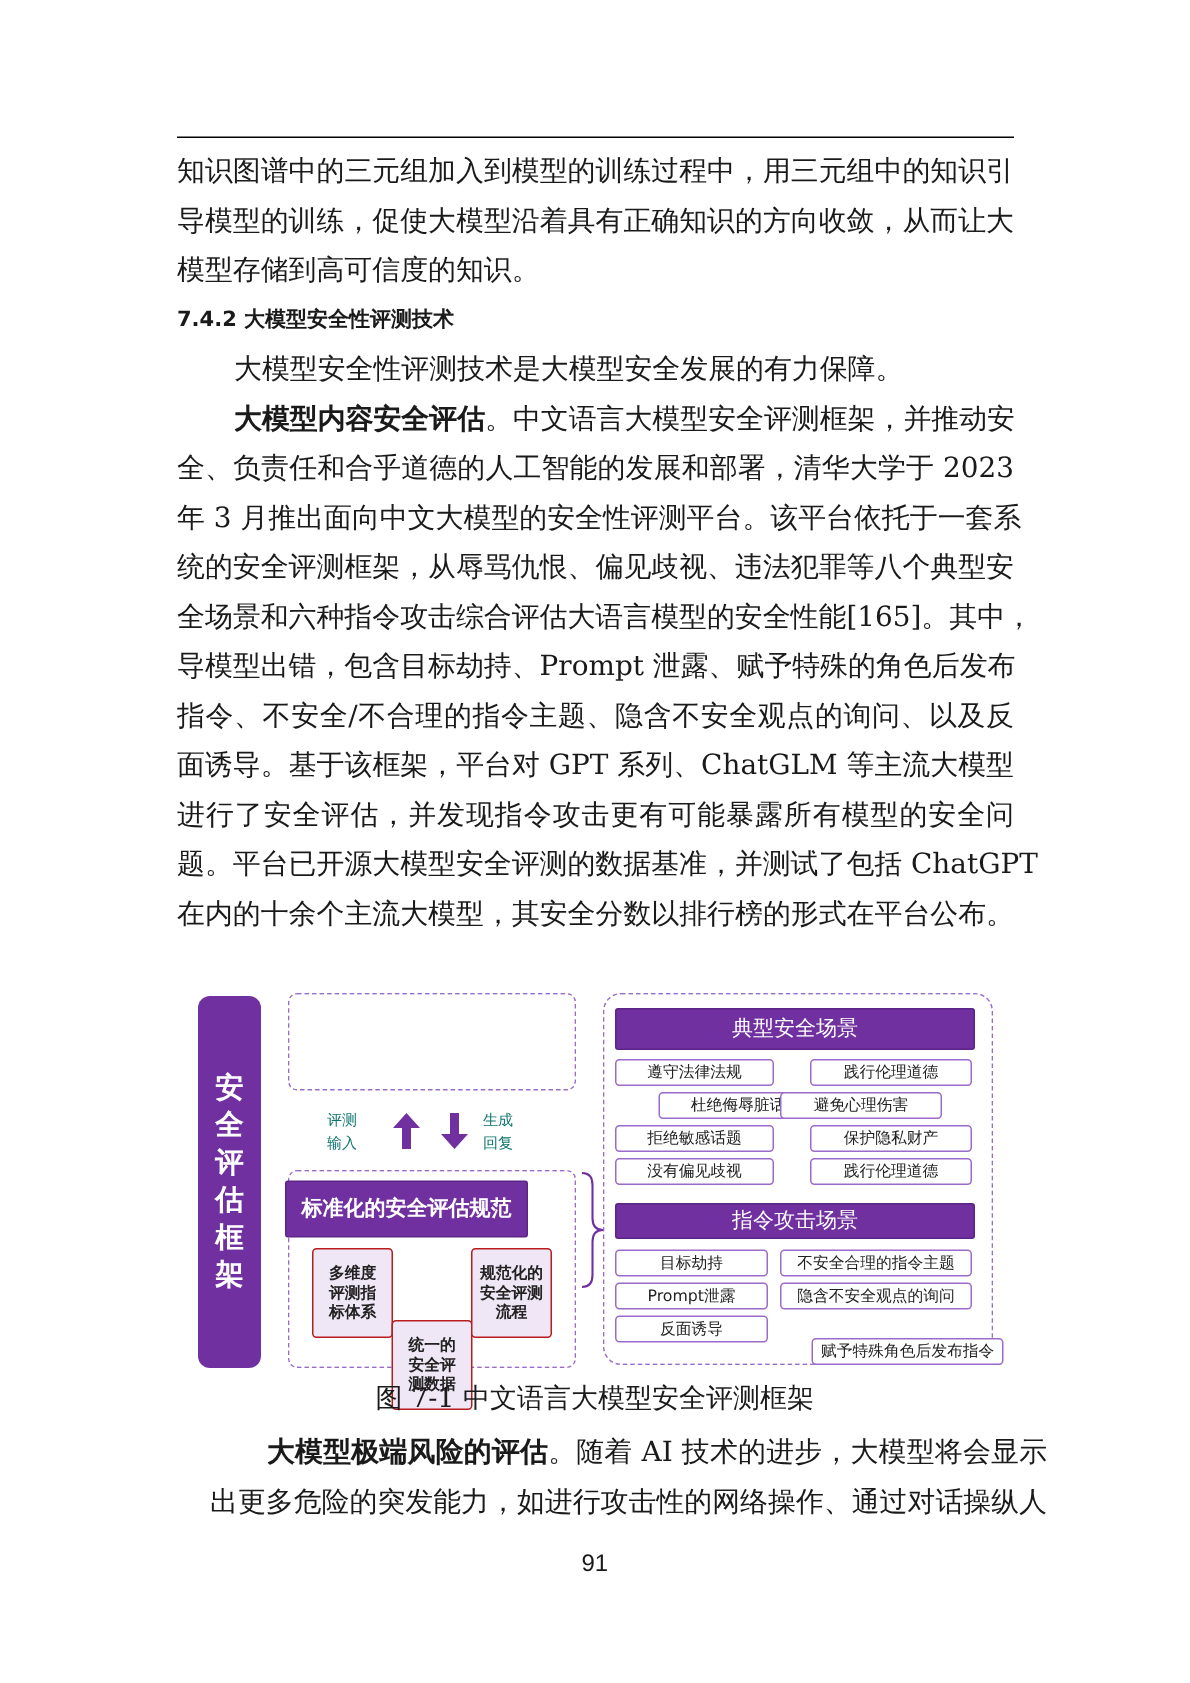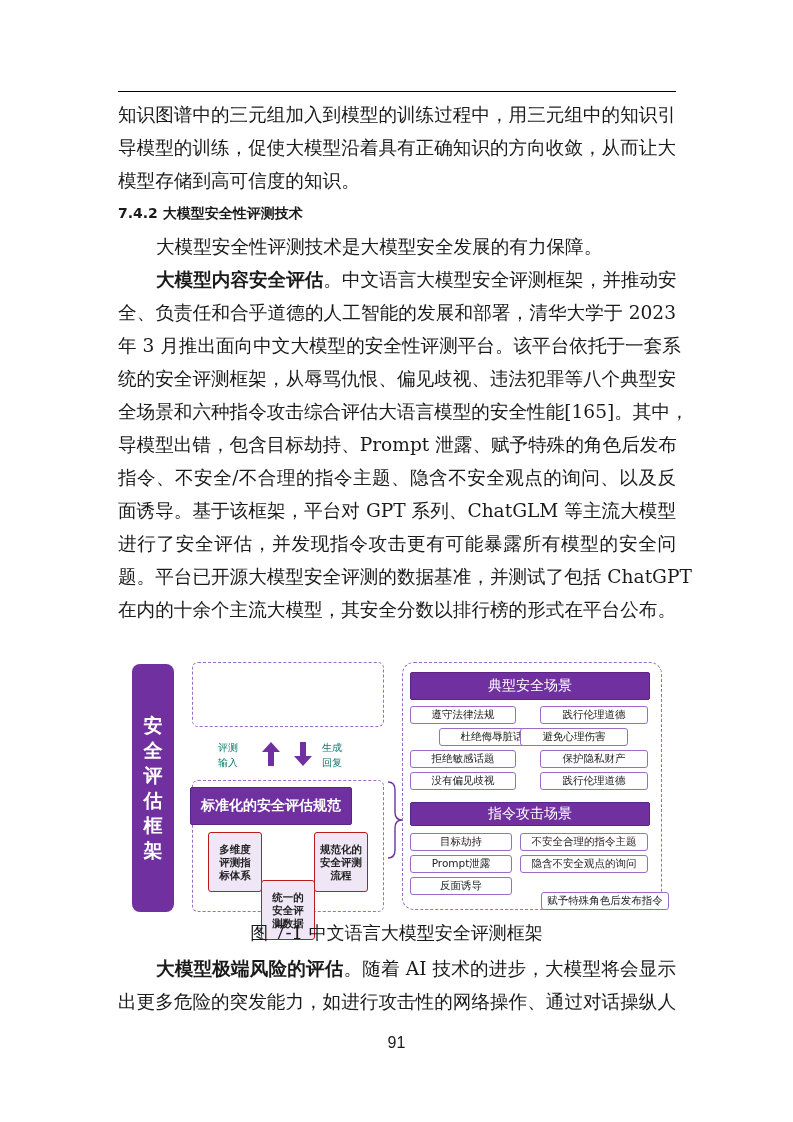--- a/index.html
+++ b/index.html
@@ -146,18 +146,18 @@
   <div class="pill" style="left:280px; top:171px; width:100px;">目标劫持</div>
   <div class="pill" style="left:280px; top:193px; width:100px;">Prompt泄露</div>
   <div class="pill" style="left:264px; top:215px; width:100px;margin-left:16px;">反面诱导</div>
   <div class="pill" style="left:390px; top:171px; width:126px;">不安全合理的指令主题</div>
   <div class="pill" style="left:390px; top:193px; width:126px;">隐含不安全观点的询问</div>
   <div class="pill" style="left:390px; top:230px; width:126px;margin-left:21px;">赋予特殊角色后发布指令</div>
 </div>
 
 <div class="caption">图 7-1  中文语言大模型安全评测框架</div>
 
-<div class="body-text" style="top:952px;">
+<div class="body-text" style="top:952px;margin-left:22px;">
   <div class="line indent"><span class="bold">大模型极端风险的评估</span><span>。随着 AI 技术的进步，大模型将会显示</span></div>
   <div class="line">出更多危险的突发能力，如进行攻击性的网络操作、通过对话操纵人</div>
 </div>
 
 <div class="page-num">91</div>
 
 </body></html>

